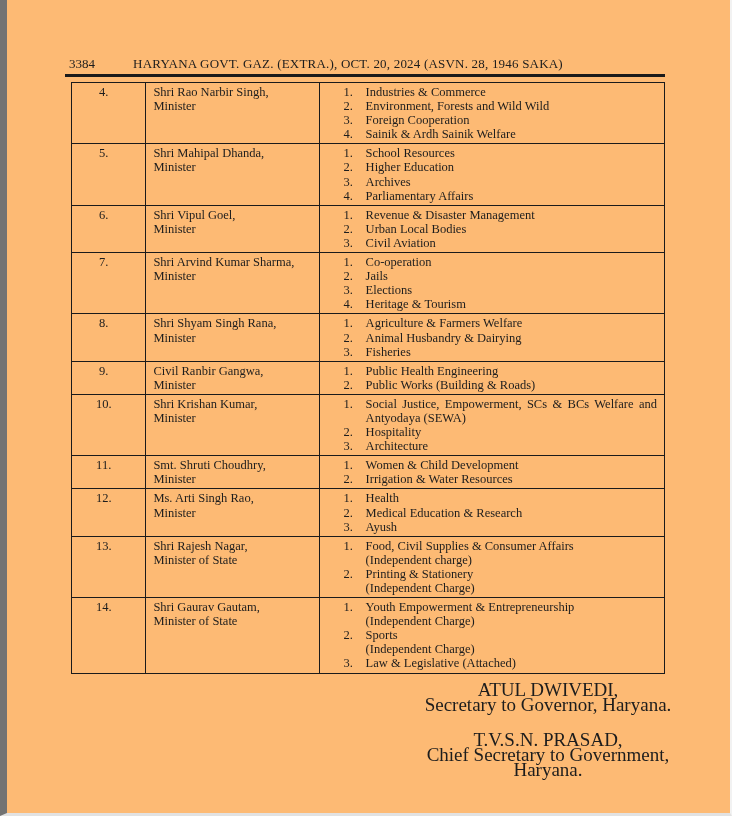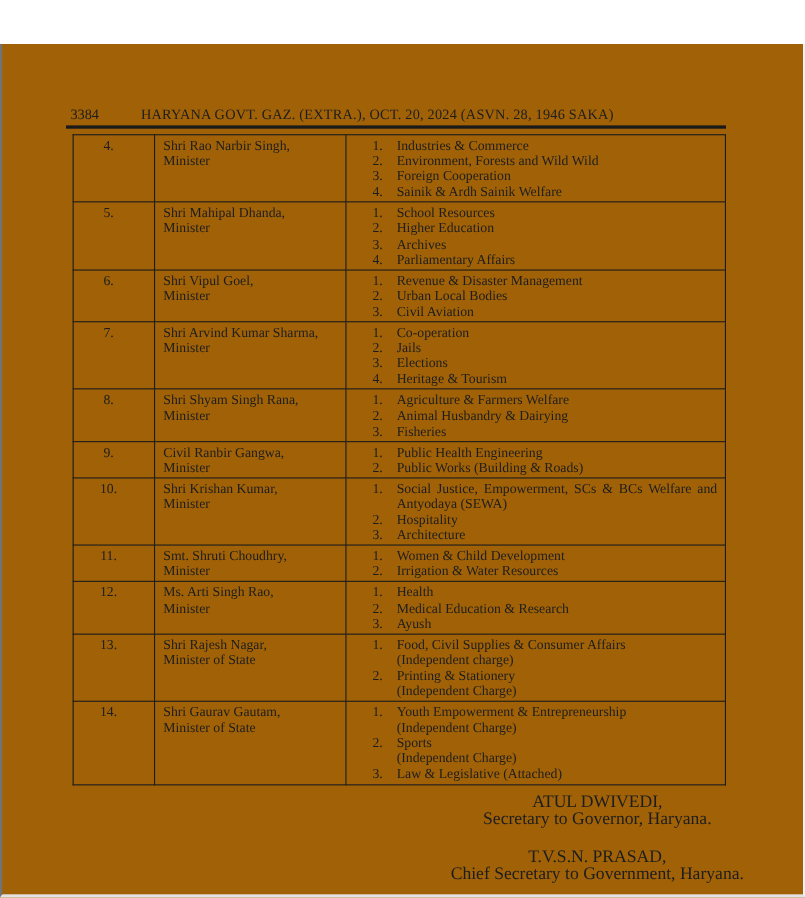--- a/index.html
+++ b/index.html
@@ -6,25 +6,24 @@
   html, body { width: 732px; height: 816px; }
   body {
     font-family: "Liberation Serif", serif;
     color: #1d1d1d;
     background: #ffffff;
     position: relative;
     overflow: hidden;
   }
   .page {
     position: absolute; inset: 0;
-    background: #a16207;
-    border-left: 2px solid #737373;
+    background: #fdba74;
+    border-left: 7px solid #737373;
     border-right: 2px solid #f2f2f2;
     border-bottom: 3px solid #e2e2e2;
-    margin-top: 40px;
   }
   .page-number {
     position: absolute; left: 62px; top: 56px;
     font-size: 13px;
   }
   .header-title {
     position: absolute; left: 41px; top: 56px; width: 600px;
     text-align: center; font-size: 13px; letter-spacing: 0.2px;
     white-space: nowrap;
   }
@@ -43,21 +42,21 @@
     padding-top: 2px; padding-bottom: 2px;
   }
   .c-serial { width: 70px;  text-align: center; padding-right: 10px; }
   .c-name   { width: 163px; padding-left: 7px; padding-right: 16px; }
   .c-port   { width: 325px; padding-right: 7px; }
   .p-item { position: relative; padding-left: 46px; text-align: justify; }
   .p-num  { position: absolute; left: 24px; top: 0; }
   .p-text { white-space: pre-line; }
   .sig {
     position: absolute; left: 400px; width: 282px;
-    text-align: center; font-size: 16px; line-height: 14.8px;
+    text-align: center; font-size: 19px; line-height: 14.8px;
   }
   .sig-1 { top: 683px; }
   .sig-2 { top: 733px; }
 </style>
 </head>
 <body>
 
 <div class="page">
 
   <span class="page-number">3384</span>

